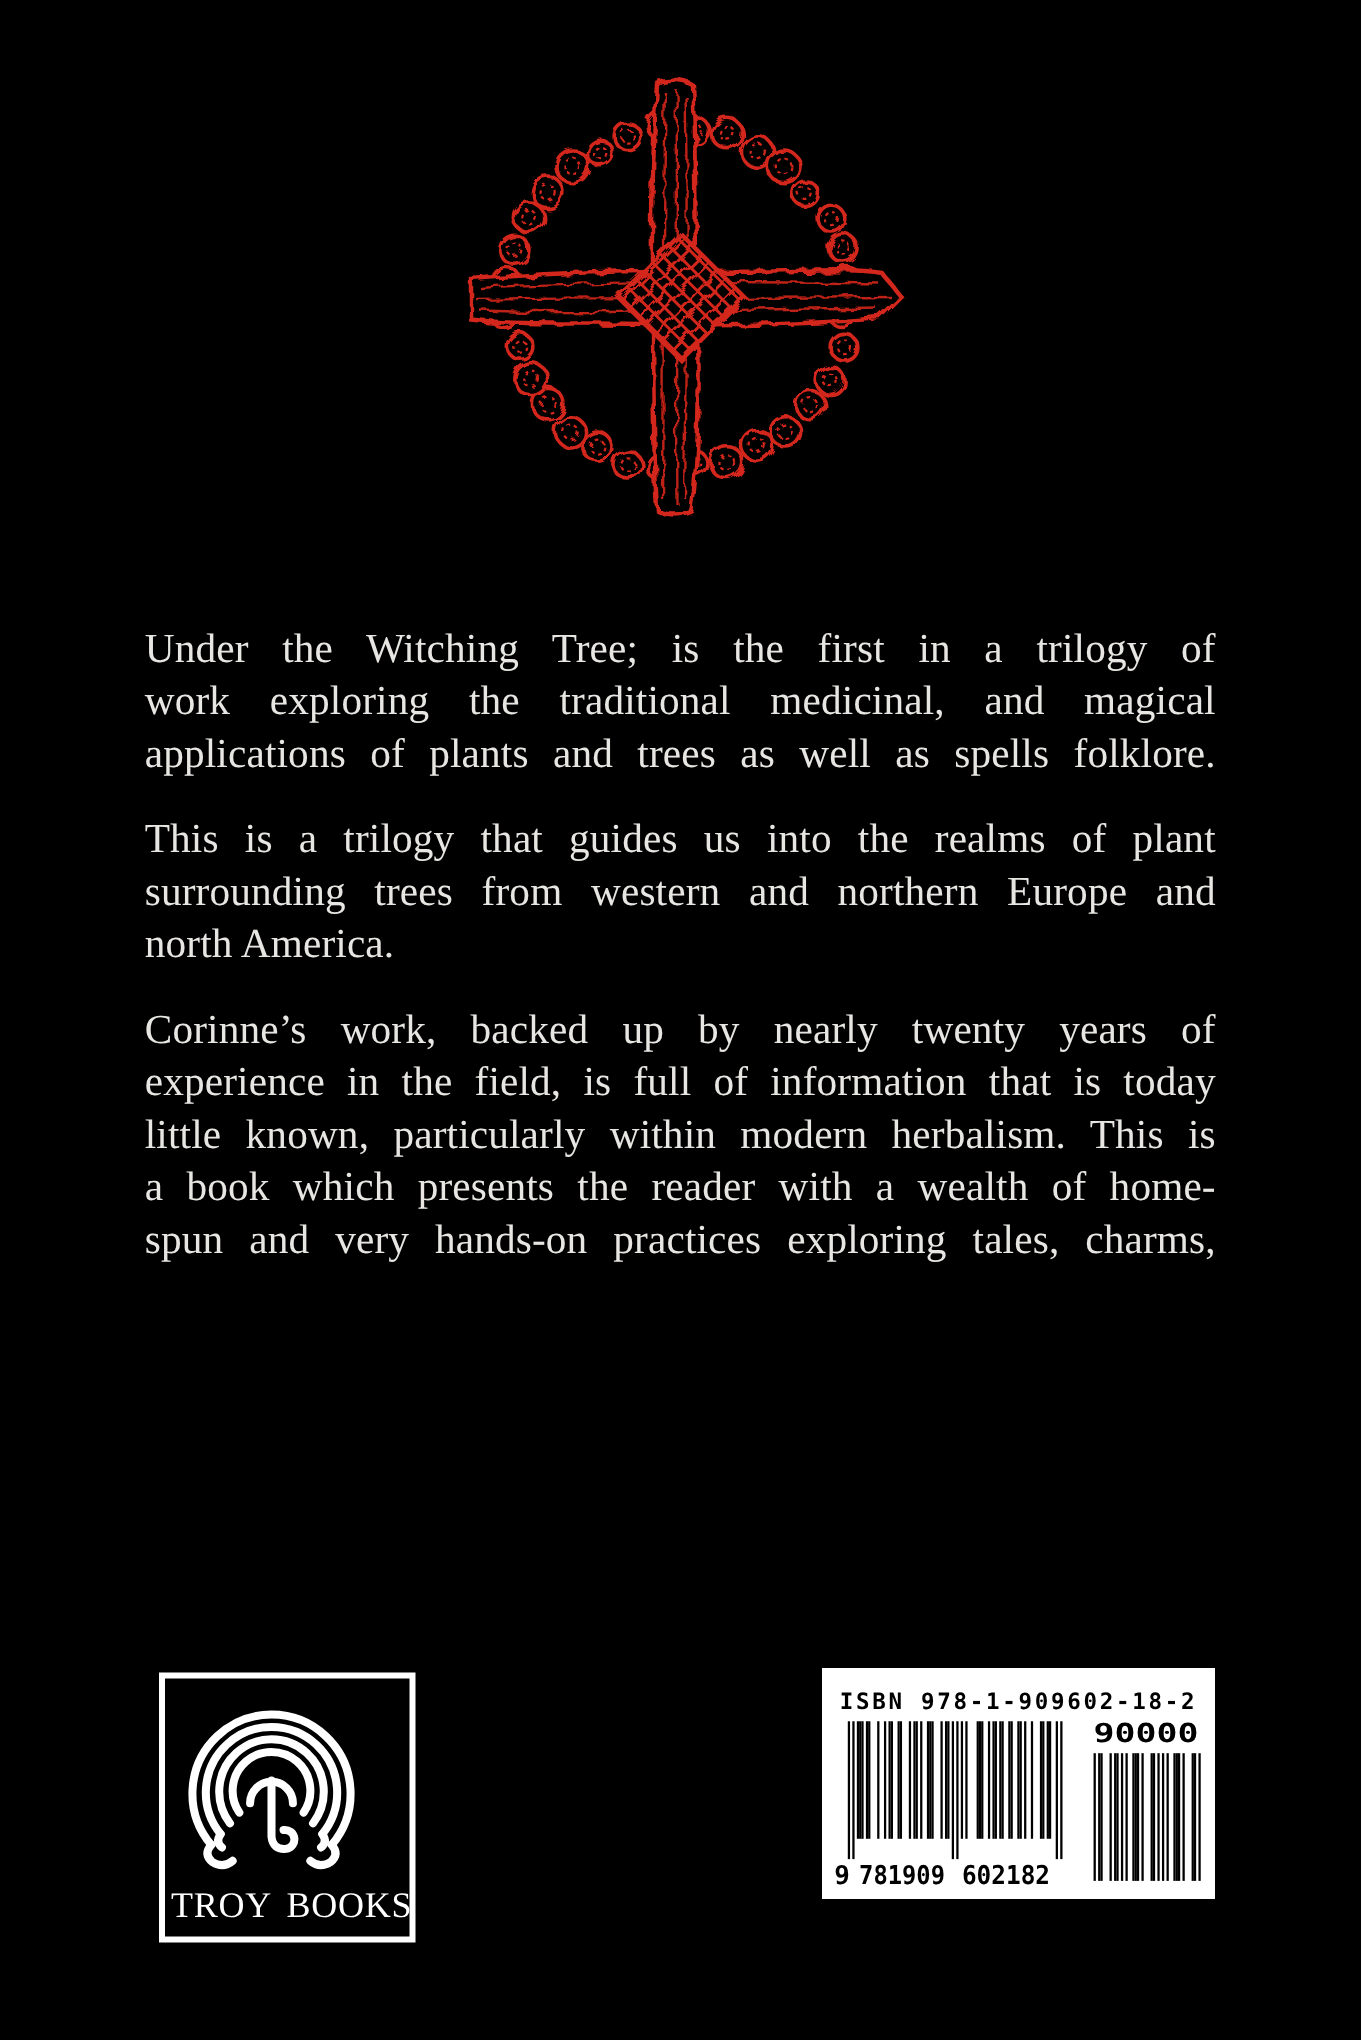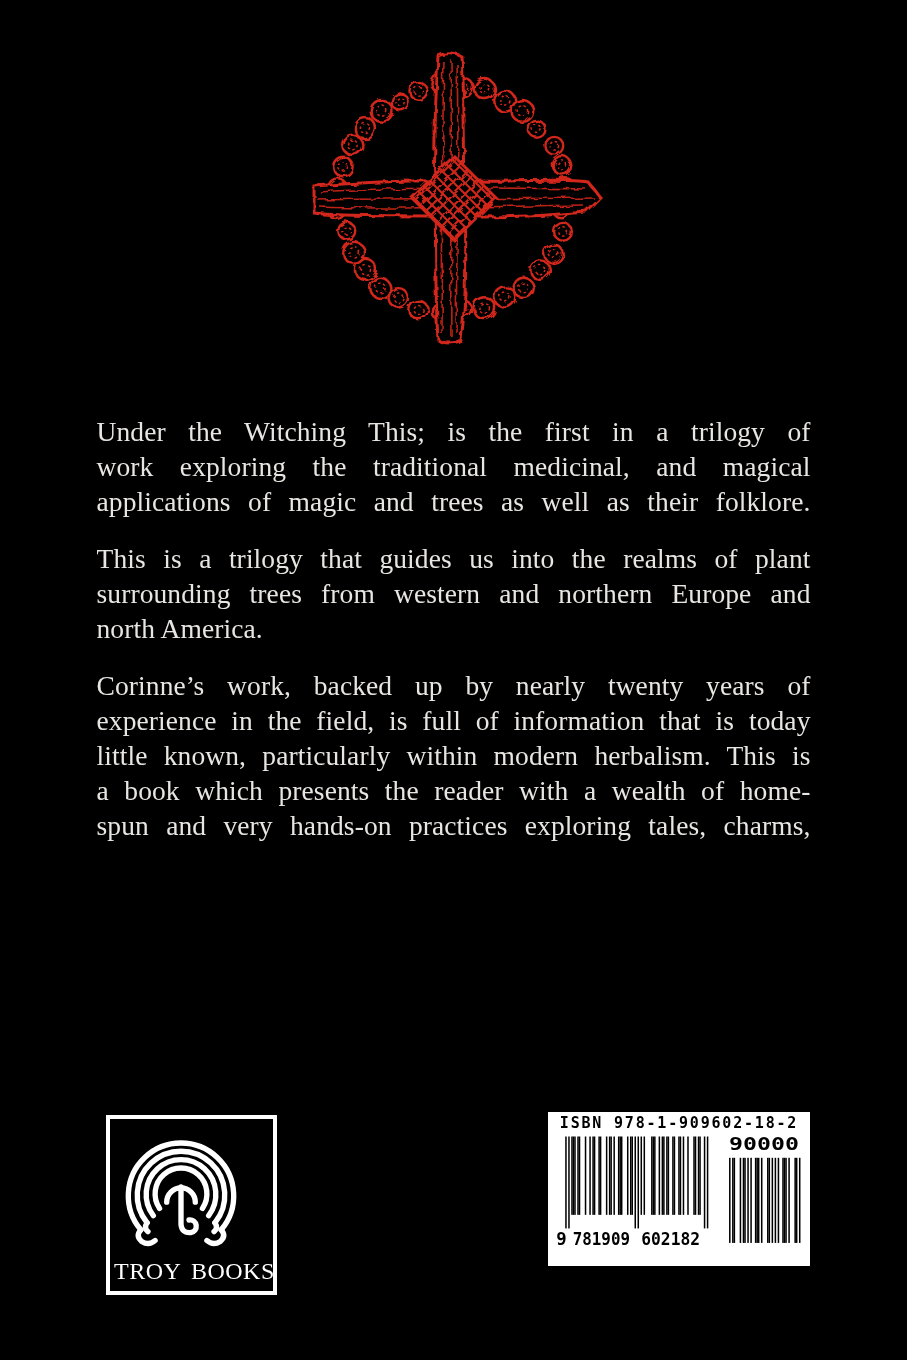--- a/index.html
+++ b/index.html
@@ -57,21 +57,21 @@
     line-height:1;
   }
 
   
   .barcode-box{
     position:absolute;
     left:548px;top:1112px;
     width:262px;height:154px;
     background:#fff;
     box-sizing:border-box;
-    padding:1px 8px 0;
+    padding:12px 8px 0;
   }
   .isbn-line{
     font-family:"DejaVu Sans Mono", monospace;
     font-weight:bold;
     font-size:15px;
     letter-spacing:1.8px;
     color:#000;
     text-align:center;
     white-space:nowrap;
     line-height:20px;
@@ -199,23 +199,23 @@
             <line x1="90" y1="119" x2="210" y2="239"></line>
             <line x1="90" y1="130" x2="210" y2="250"></line>
           </g>
       </g>
     </g>
   </svg>
 </div>
 
 <div class="blurb">
   <div class="paragraph">
-    <div class="line">Under the Witching This; is the first in a trilogy of</div>
+    <div class="line">Under the Witching Tree; is the first in a trilogy of</div>
     <div class="line">work exploring the traditional medicinal, and magical</div>
-    <div class="line">applications of magic and trees as well as their folklore.</div>
+    <div class="line">applications of plants and trees as well as spells folklore.</div>
   </div>
   <div class="paragraph">
     <div class="line">This is a trilogy that guides us into the realms of plant</div>
     <div class="line">surrounding trees from western and northern Europe and</div>
     <div class="line short-last">north America.</div>
   </div>
   <div class="paragraph">
     <div class="line">Corinne’s work, backed up by nearly twenty years of</div>
     <div class="line">experience in the field, is full of information that is today</div>
     <div class="line">little known, particularly within modern herbalism. This is</div>

